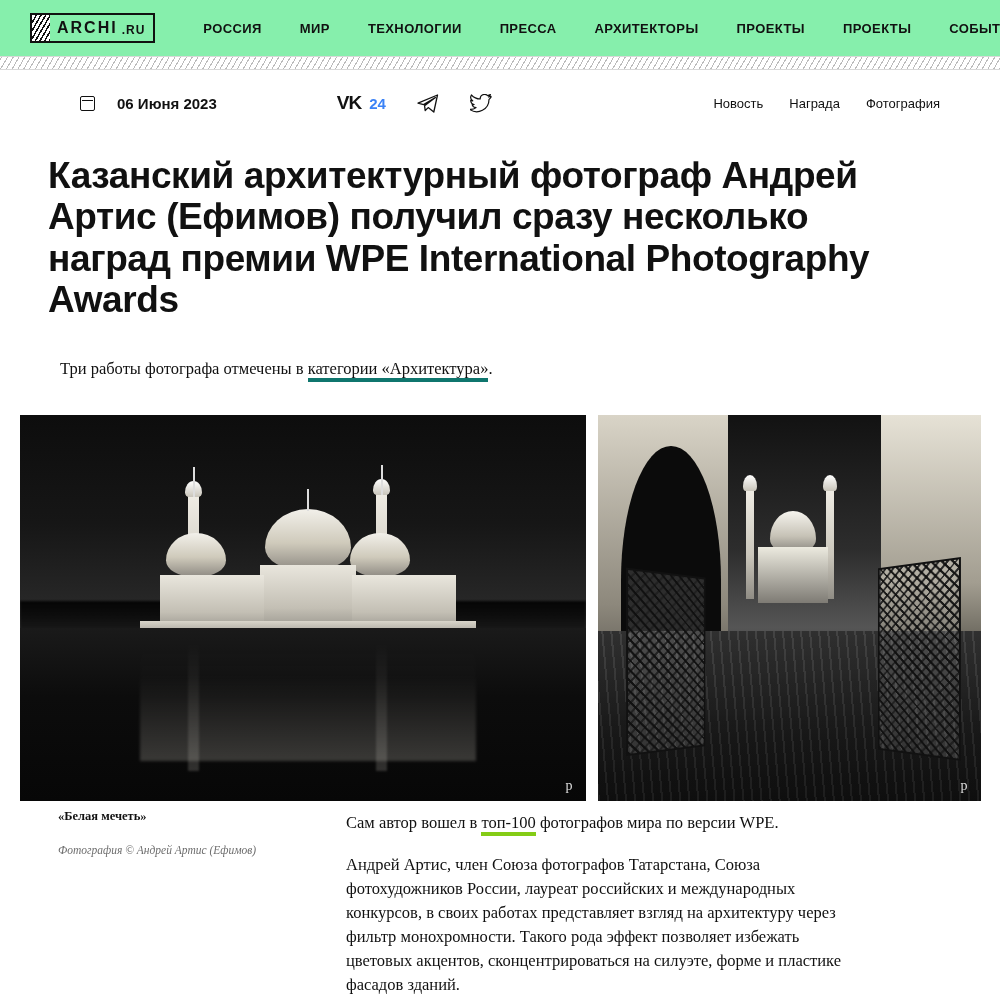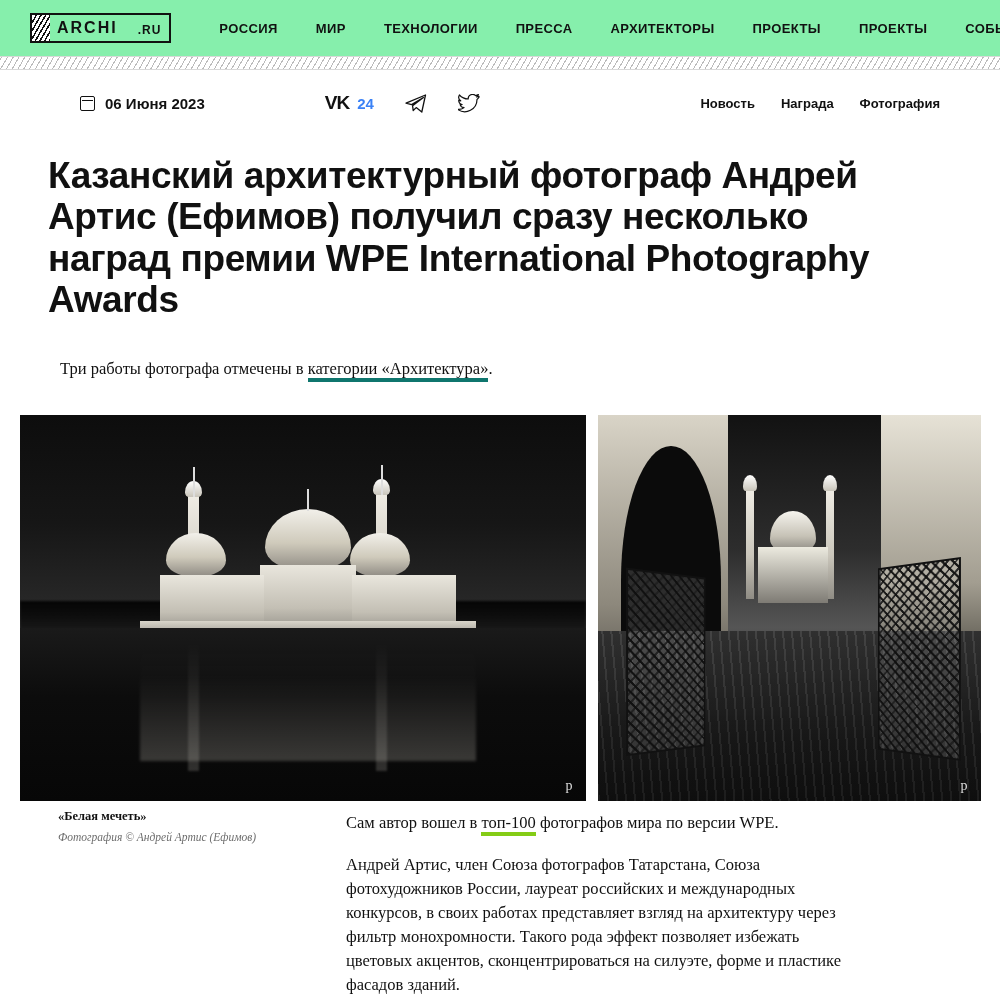--- a/index.html
+++ b/index.html
@@ -39,21 +39,21 @@
     font-size: 16px;
     font-weight: bold;
     letter-spacing: 2px;
     color: #111;
   }
   .logo-ru {
     font-size: 12px;
     font-weight: bold;
     letter-spacing: 1px;
     color: #111;
-    margin-left: 20px;
+    margin-left: 4px;
     padding-top: 3px;
   }
   .nav {
     display: flex;
     align-items: center;
     gap: 38px;
     flex: 1;
     justify-content: flex-start;
     padding-left: 12px;
   }
@@ -76,21 +76,21 @@
   
   .meta-bar {
     display: flex;
     align-items: center;
     padding: 22px 60px 10px 80px;
     font-family: "Liberation Serif", serif;
   }
   .meta-date {
     display: flex;
     align-items: center;
-    gap: 10px;
+    gap: 22px;
     font-size: 15px;
     font-weight: bold;
     color: #111;
     font-family: "Liberation Sans", sans-serif;
   }
   .cal-icon {
     width: 15px; height: 15px;
     border: 1.6px solid #111;
     border-radius: 2px;
     position: relative;
@@ -121,21 +121,21 @@
     font-family: "Liberation Sans", sans-serif;
   }
   .tg-icon, .tw-icon { color: #111; display:flex; align-items:center;}
   .tags {
     margin-left: auto;
     display: flex;
     gap: 26px;
   }
   .tags span {
     font-size: 13px;
-    font-weight: bold;
+    font-weight: normal;
     color: #111;
     font-family: "Liberation Sans", sans-serif;
   }
 
   
   .title {
     padding: 6px 60px 0 48px;
     font-size: 37px;
     line-height: 1.12;
     font-weight: bold;
@@ -284,21 +284,21 @@
     display: flex;
     padding: 8px 60px 0 20px;
     gap: 26px;
   }
   .cap-col { width: 300px; padding-left: 38px; }
   .cap-title {
     font-family: "Liberation Serif", serif;
     font-size: 12.5px;
     font-weight: bold;
     color: #111;
-    margin-bottom: 7px;
+    margin-bottom: 20px;
   }
   .cap-sub {
     font-family: "Liberation Serif", serif;
     font-size: 11.5px;
     font-style: italic;
     color: #6d6d6d;
   }
   .body-col {
     width: 520px;
     font-family: "Liberation Serif", serif;

